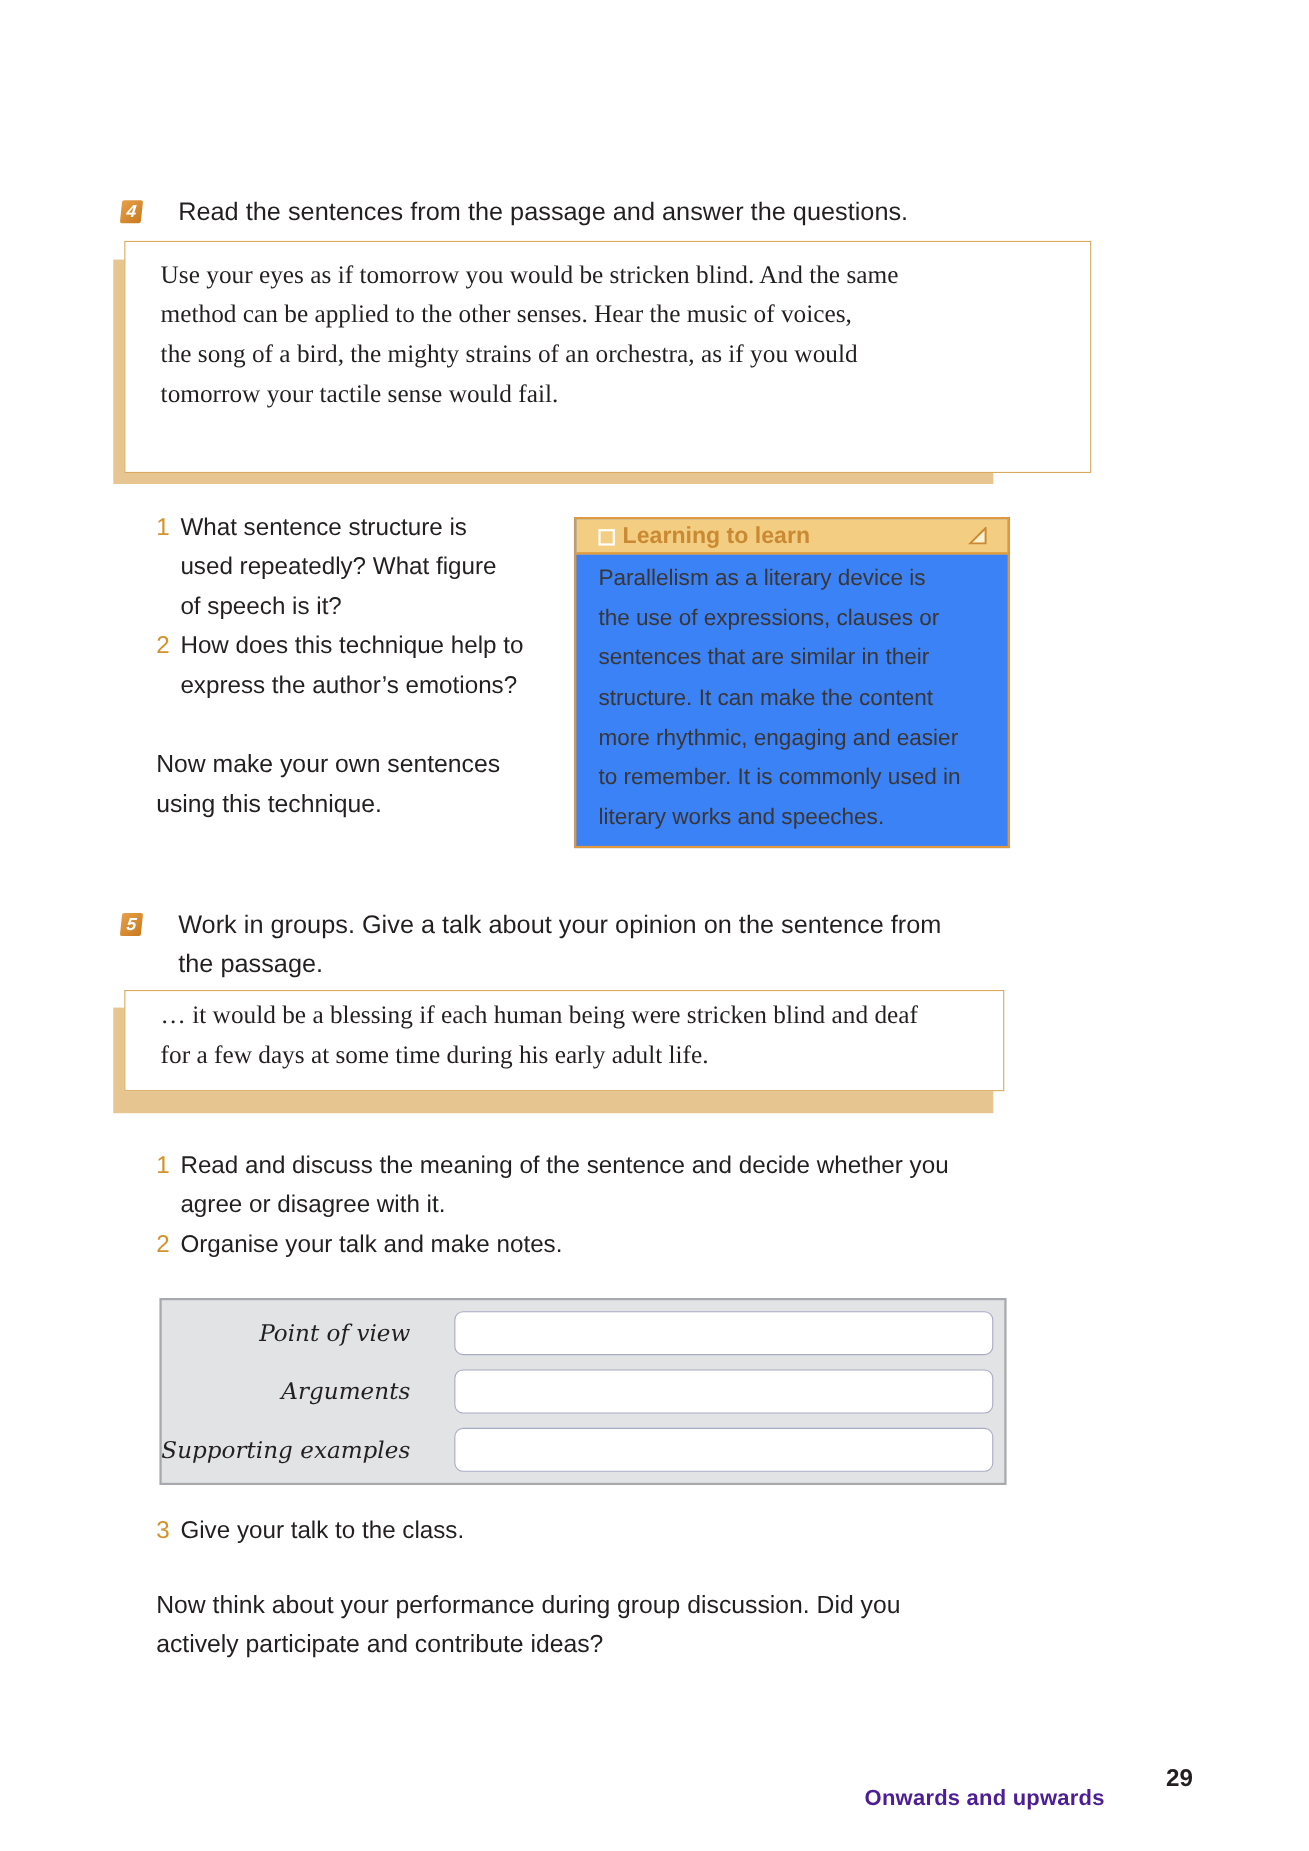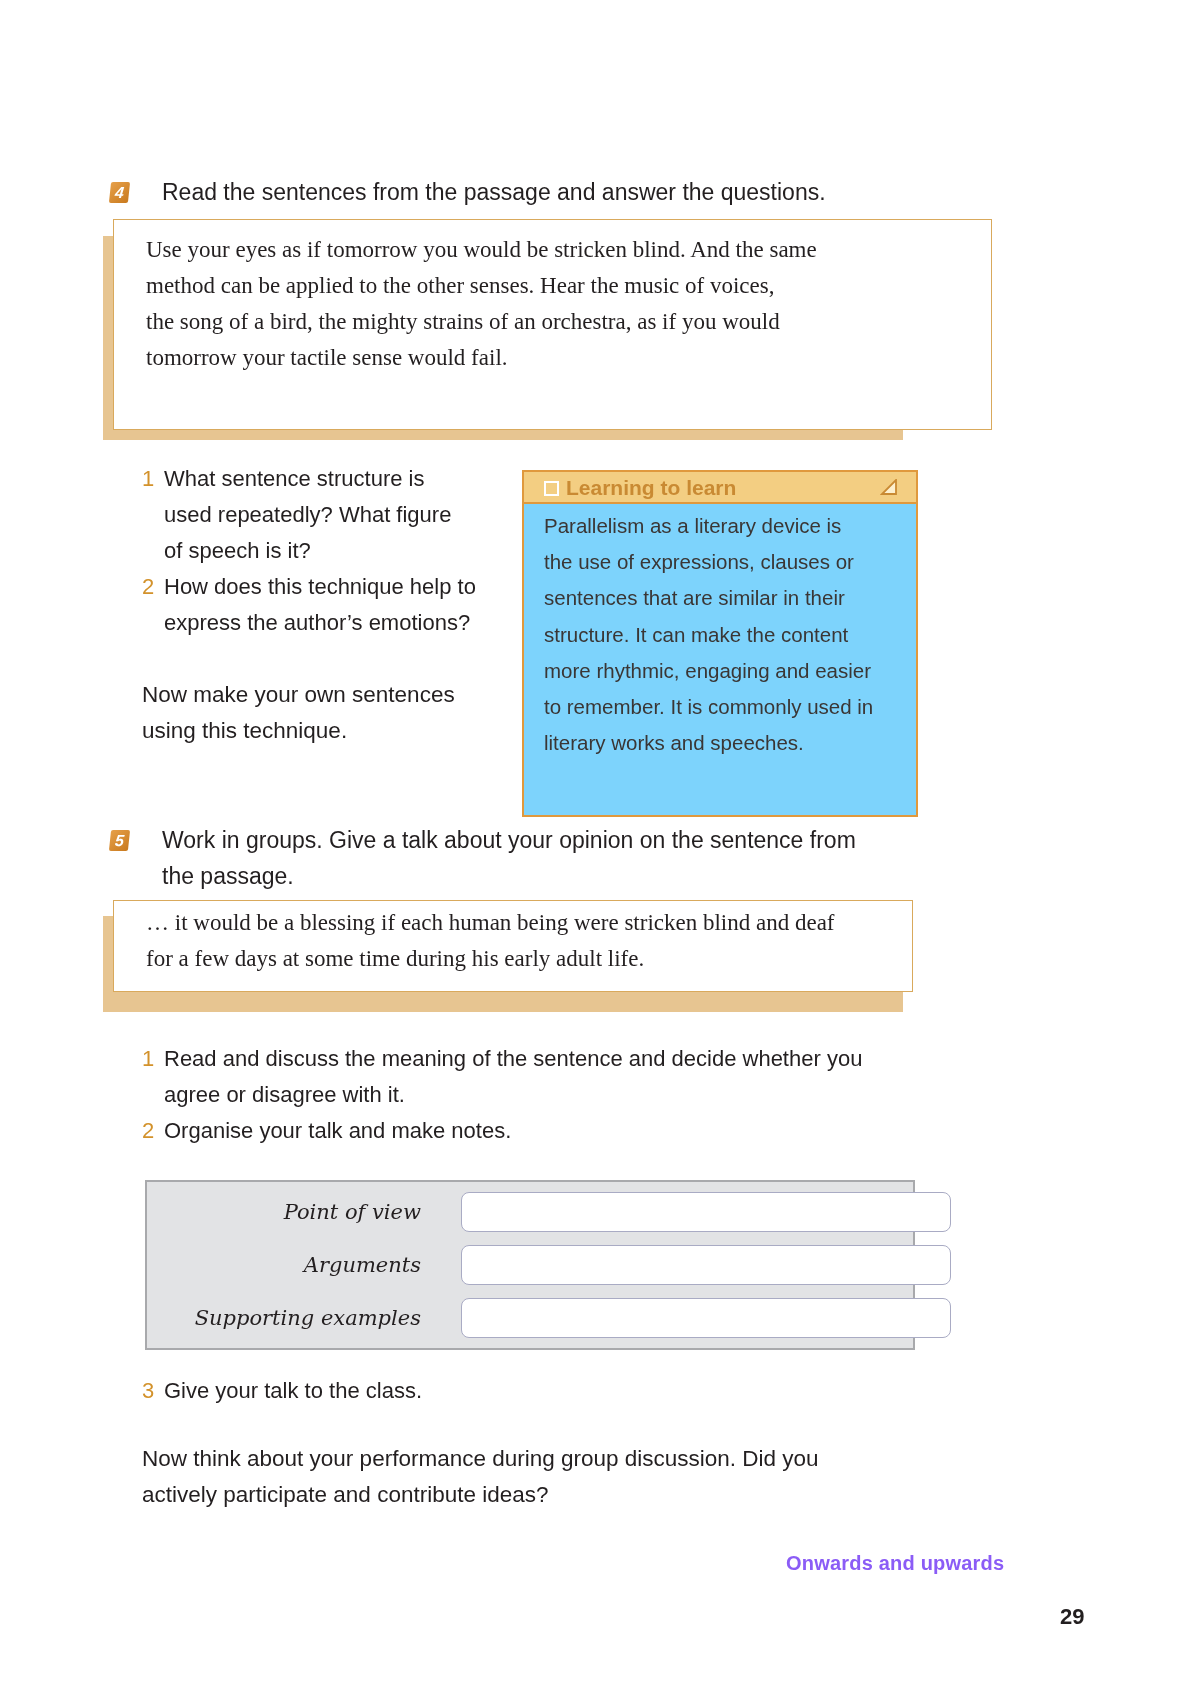--- a/index.html
+++ b/index.html
@@ -37,22 +37,22 @@
 
     
     .q-list { position: absolute; font-size: 22px; line-height: 36px; color: #231f20; }
     .q-item { position: relative; padding-left: 22px; }
     .q-num { position: absolute; left: 0; top: 0; color: #d3922b; }
 
     .plain-para { position: absolute; font-size: 22.5px; line-height: 36px; color: #231f20; }
 
     
     .ltl-box {
-      position: absolute; left: 522px; top: 470px; width: 396px; height: 347px;
-      border: 2px solid #e0993d; box-sizing: border-box; background: #7dd3fc;
+      position: absolute; left: 522px; top: 470px; width: 396px; height: 301px;
+      border: 2px solid #e0993d; box-sizing: border-box; background: #3b82f6;
     }
     .ltl-head {
       height: 32px; background: #f3ce82; border-bottom: 2px solid #e0993d;
       position: relative; box-sizing: border-box;
     }
     .ltl-checkbox {
       position: absolute; left: 20px; top: 9px; width: 11px; height: 11px;
       border: 2px solid #ffffff; background: transparent;
     }
     .ltl-title {
@@ -64,34 +64,34 @@
     }
     .ltl-body {
       padding: 4px 18px 0 20px; font-size: 20.5px; line-height: 36.2px; color: #3a3635;
     }
 
     
     .notes-panel {
       position: absolute; left: 145px; top: 1180px; width: 770px; height: 170px;
       background: #e2e3e5; border: 2px solid #a8a9ac; box-sizing: border-box;
     }
-    .notes-row { position: absolute; left: 0; width: 100%; height: 40px; margin-left: 48px; }
+    .notes-row { position: absolute; left: 0; width: 100%; height: 40px; }
     .notes-label {
       position: absolute; right: 540px; top: 0; line-height: 40px;
       font-family: "DejaVu Serif", serif; font-style: italic; font-size: 21px; color: #231f20;
       white-space: nowrap;
     }
     .notes-input {
       position: absolute; left: 266px; top: 0; width: 490px; height: 40px;
       background: #ffffff; border: 1.5px solid #a9abc4; border-radius: 8px; box-sizing: border-box;
     }
 
     .footer-title {
-      position: absolute; left: 786px; top: 1552px; font-weight: bold; font-size: 20px;
-      color: #8b5cf6; letter-spacing: 0.2px;
+      position: absolute; left: 786px; top: 1624px; font-weight: bold; font-size: 20px;
+      color: #4c1d95; letter-spacing: 0.2px;
     }
     .footer-page {
       position: absolute; left: 1060px; top: 1604px; font-weight: bold; font-size: 22px; color: #231f20;
     }
   </style>
 </head>
 <body>
 
 <div class="ex-head" style="top:174px;">
   <span class="ex-badge">4</span>

